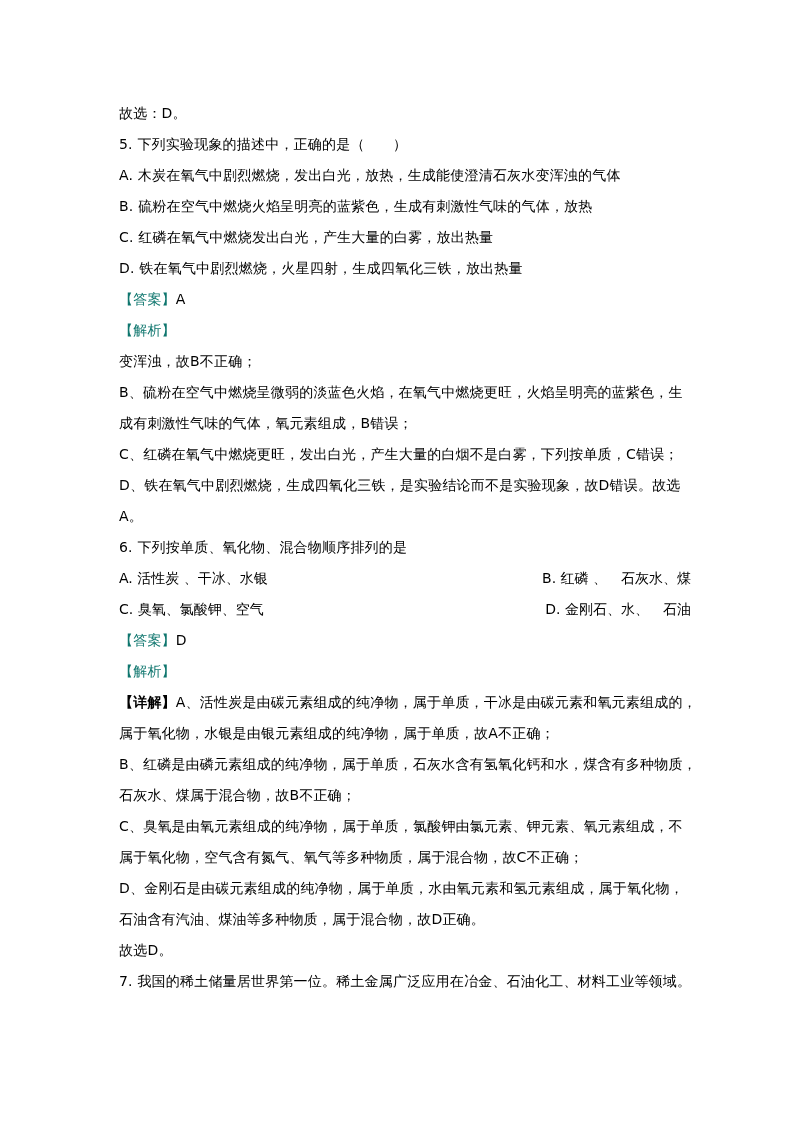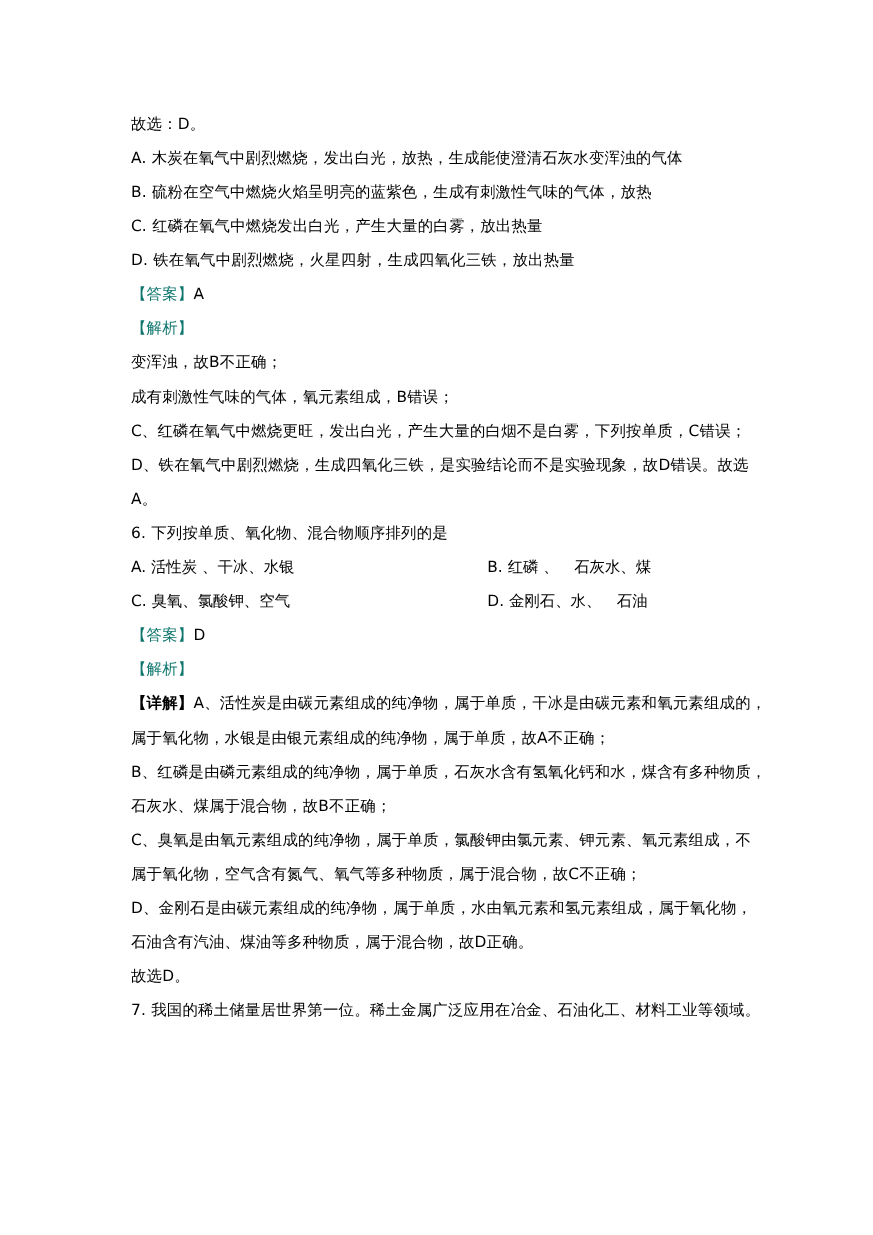--- a/index.html
+++ b/index.html
@@ -39,29 +39,34 @@
       height: 31px;
       line-height: 20px;
       font-size: 14px;
       white-space: nowrap;
     }
     .options-row .opt-left {
       width: 324px;
     }
     .options-row .opt-right {
       flex: 1;
+      text-align: right;
     }
   </style>
 </head>
 <body>
 
 <div class="page">
 
   <div class="line">故选：D。</div>
 
+  <div class="line">
+    <span>5.</span>
+    <span>下列实验现象的描述中，正确的是（　　）</span>
+  </div>
   <div class="line">
     <span>A.</span>
     <span>木炭在氧气中剧烈燃烧，发出白光，放热，生成能使澄清石灰水变浑浊的气体</span>
   </div>
   <div class="line">
     <span>B.</span>
     <span>硫粉在空气中燃烧火焰呈明亮的蓝紫色，生成有刺激性气味的气体，放热</span>
   </div>
   <div class="line">
     <span>C.</span>
@@ -71,20 +76,21 @@
     <span>D.</span>
     <span>铁在氧气中剧烈燃烧，火星四射，生成四氧化三铁，放出热量</span>
   </div>
   <div class="line">
     <span class="tag">【答案】</span><span>A</span>
   </div>
   <div class="line">
     <span class="tag">【解析】</span>
   </div>
   <div class="line">变浑浊，故B不正确；</div>
+  <div class="line">B、硫粉在空气中燃烧呈微弱的淡蓝色火焰，在氧气中燃烧更旺，火焰呈明亮的蓝紫色，生</div>
   <div class="line">成有刺激性气味的气体，氧元素组成，B错误；</div>
   <div class="line">C、红磷在氧气中燃烧更旺，发出白光，产生大量的白烟不是白雾，下列按单质，C错误；</div>
   <div class="line">D、铁在氧气中剧烈燃烧，生成四氧化三铁，是实验结论而不是实验现象，故D错误。故选</div>
   <div class="line">A。</div>
 
   <div class="line">
     <span>6.</span>
     <span>下列按单质、氧化物、混合物顺序排列的是</span>
   </div>
   <div class="options-row">

